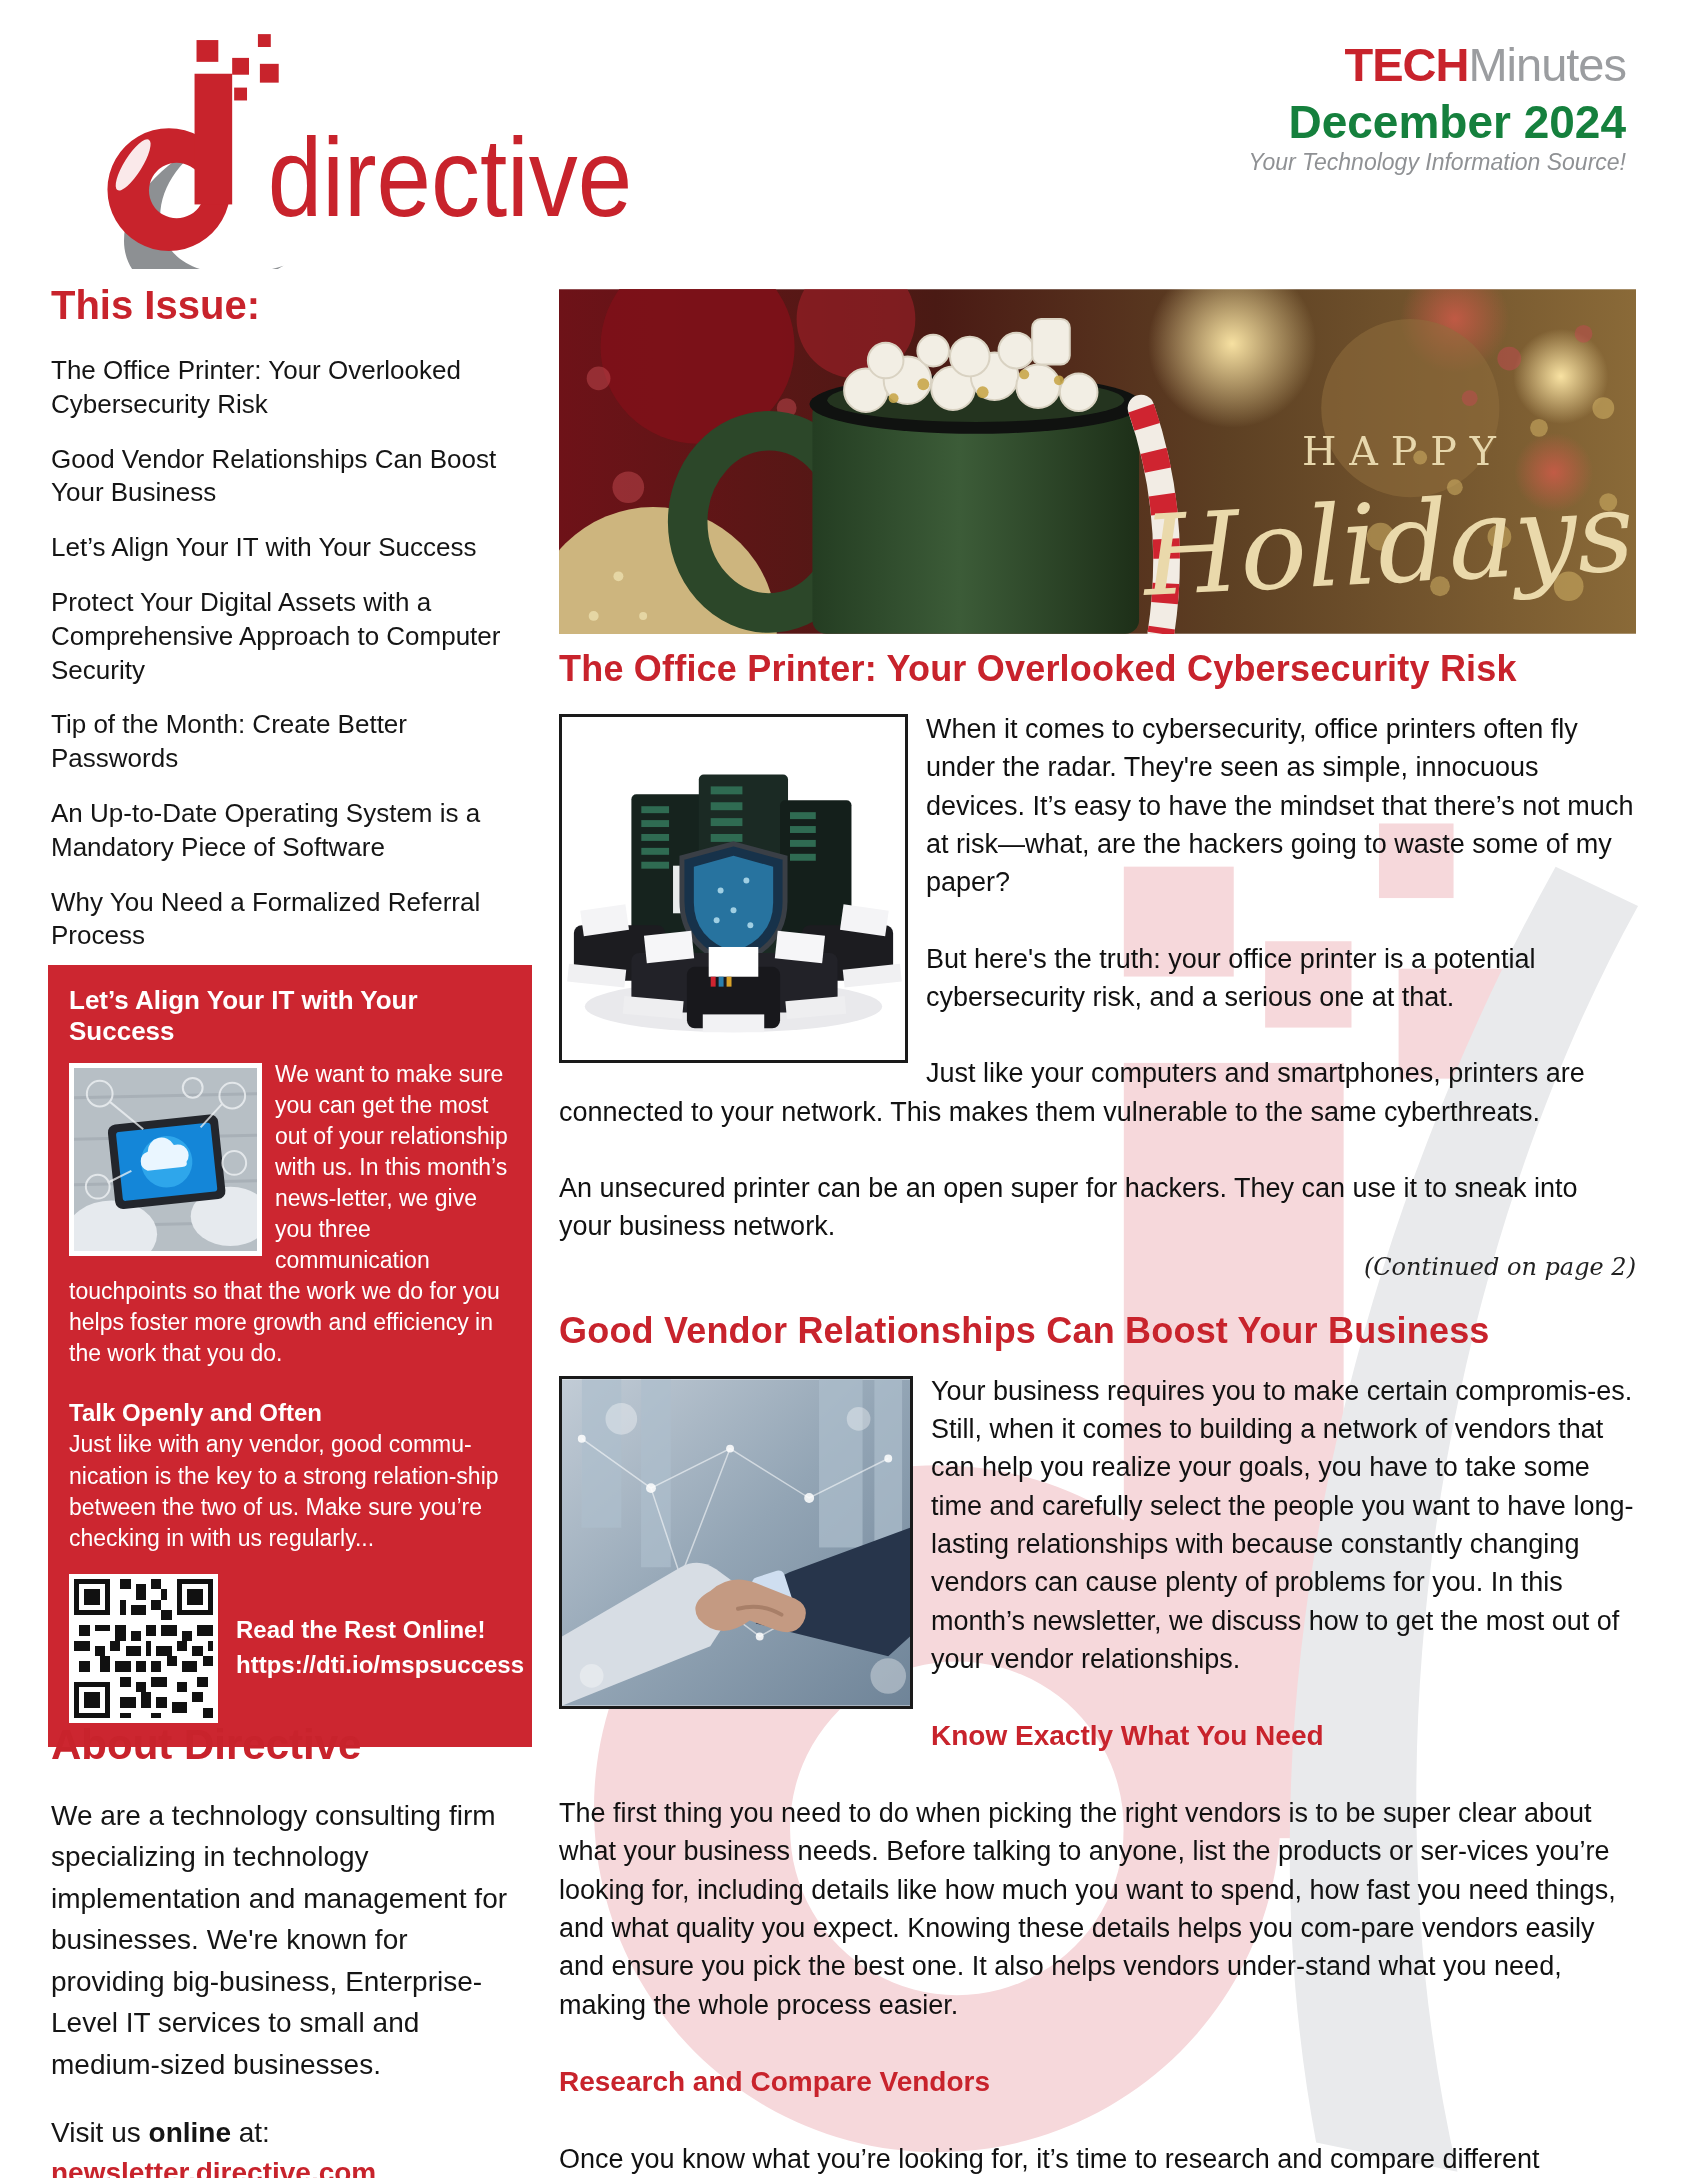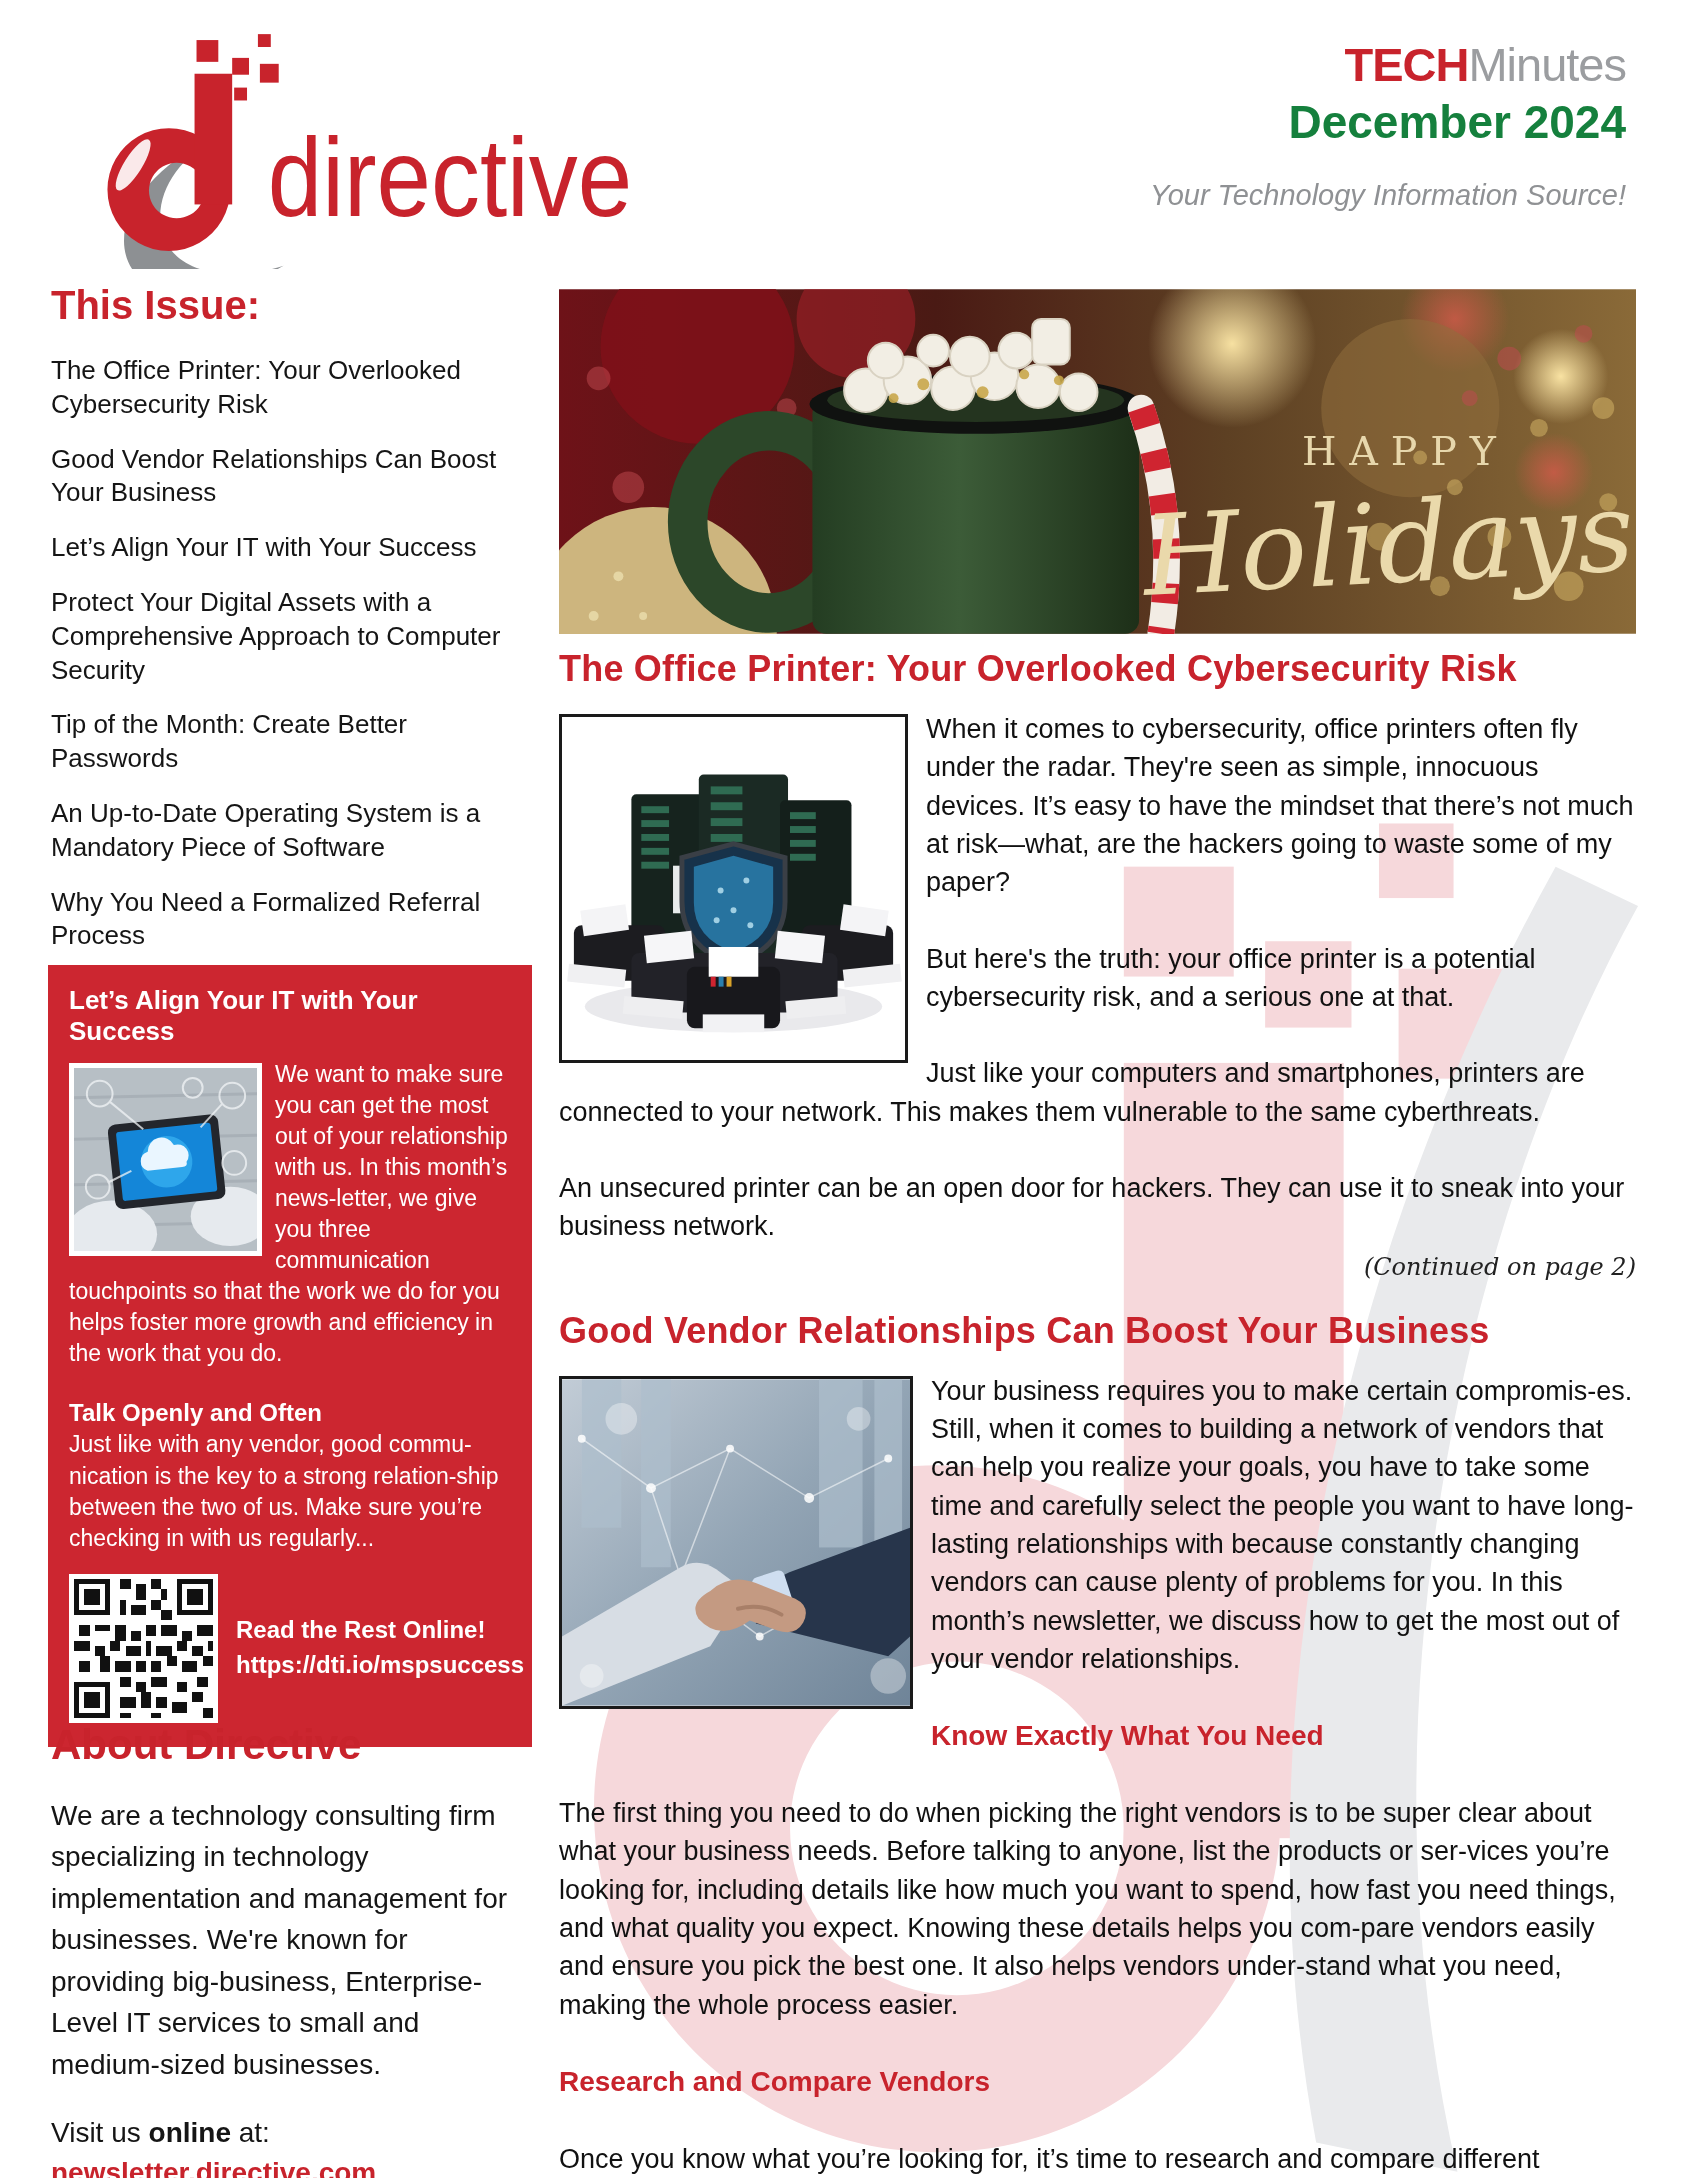--- a/index.html
+++ b/index.html
@@ -8,21 +8,21 @@
   .layer{position:absolute;}
   
   .watermark{left:535px;top:782px;width:1158px;height:1396px;z-index:0;}
   
   .logo{left:48px;top:26px;width:604px;height:243px;z-index:2;}
   .masthead{right:57px;top:40px;text-align:right;z-index:2;}
   .masthead .mh1{font-size:47px;font-weight:700;letter-spacing:-1px;line-height:1.05;}
   .mh-tech{color:#C8232C;}
   .mh-minutes{color:#9B9DA0;font-weight:400;}
   .mh-date{font-size:46px;font-weight:700;color:#15803d;margin-top:6px;}
-  .mh-tag{font-size:29px;font-style:italic;color:#8F9194;margin-top:30px;}
+  .mh-tag{font-size:23px;font-style:italic;color:#8F9194;}
   
   .sidebar{left:51px;top:283px;width:473px;z-index:2;}
   .ti-head{font-size:40px;font-weight:700;color:#C8232C;margin:0 0 26px 0;}
   .ti-item{font-size:26px;line-height:1.3;margin:0 0 21px 0;color:#151515;}
   
   .redbox{left:48px;top:965px;width:484px;box-sizing:border-box;z-index:2;
           background:#CC2630;color:#fff;padding:20px 21px 24px 21px;}
   .rb-title{font-size:26px;font-weight:700;margin:0 0 12px 0;}
   .rb-fig{float:left;width:183px;height:183px;border:5px solid #fff;margin:4px 13px 6px 0;background:#b9c1c6;}
   .rb-p{font-size:23px;line-height:1.35;margin:0;}
@@ -366,21 +366,21 @@
           <g fill="#cf2430">
               <rect x="150" y="262" width="5" height="10"></rect>
               <rect x="158" y="262" width="5" height="10" fill="#2a7fae"></rect>
               <rect x="166" y="262" width="5" height="10" fill="#d8a22a"></rect>
             </g>
         </g>
       </svg>
       <p>When it comes to cybersecurity, office printers often fly under the radar. They're seen as simple, innocuous devices. It’s easy to have the mindset that there’s not much at risk—what, are the hackers going to waste some of my paper?</p>
       <p>But here's the truth: your office printer is a potential cybersecurity risk, and a serious one at that.</p>
       <p>Just like your computers and smartphones, printers are connected to your network. This makes them vulnerable to the same cyberthreats.</p>
-      <p>An unsecured printer can be an open door for hackers. They can use it to sneak into your business network.</p>
+      <p>An unsecured printer can be an open super for hackers. They can use it to sneak into your business network.</p>
       <div class="continued">(Continued on page 2)</div>
     </div>
 
     <h2 class="art-head" style="margin-top:26px;">Good Vendor Relationships Can Boost Your Business</h2>
     <div class="article clearfix">
       <svg class="art-fig" width="348" height="327" viewBox="0 0 352 330">
         <defs>
           <linearGradient id="hsbg" x1="0" y1="0" x2="1" y2="1">
             <stop offset="0" stop-color="#c2ccd6"></stop>
               <stop offset="0.5" stop-color="#93a5b5"></stop>

